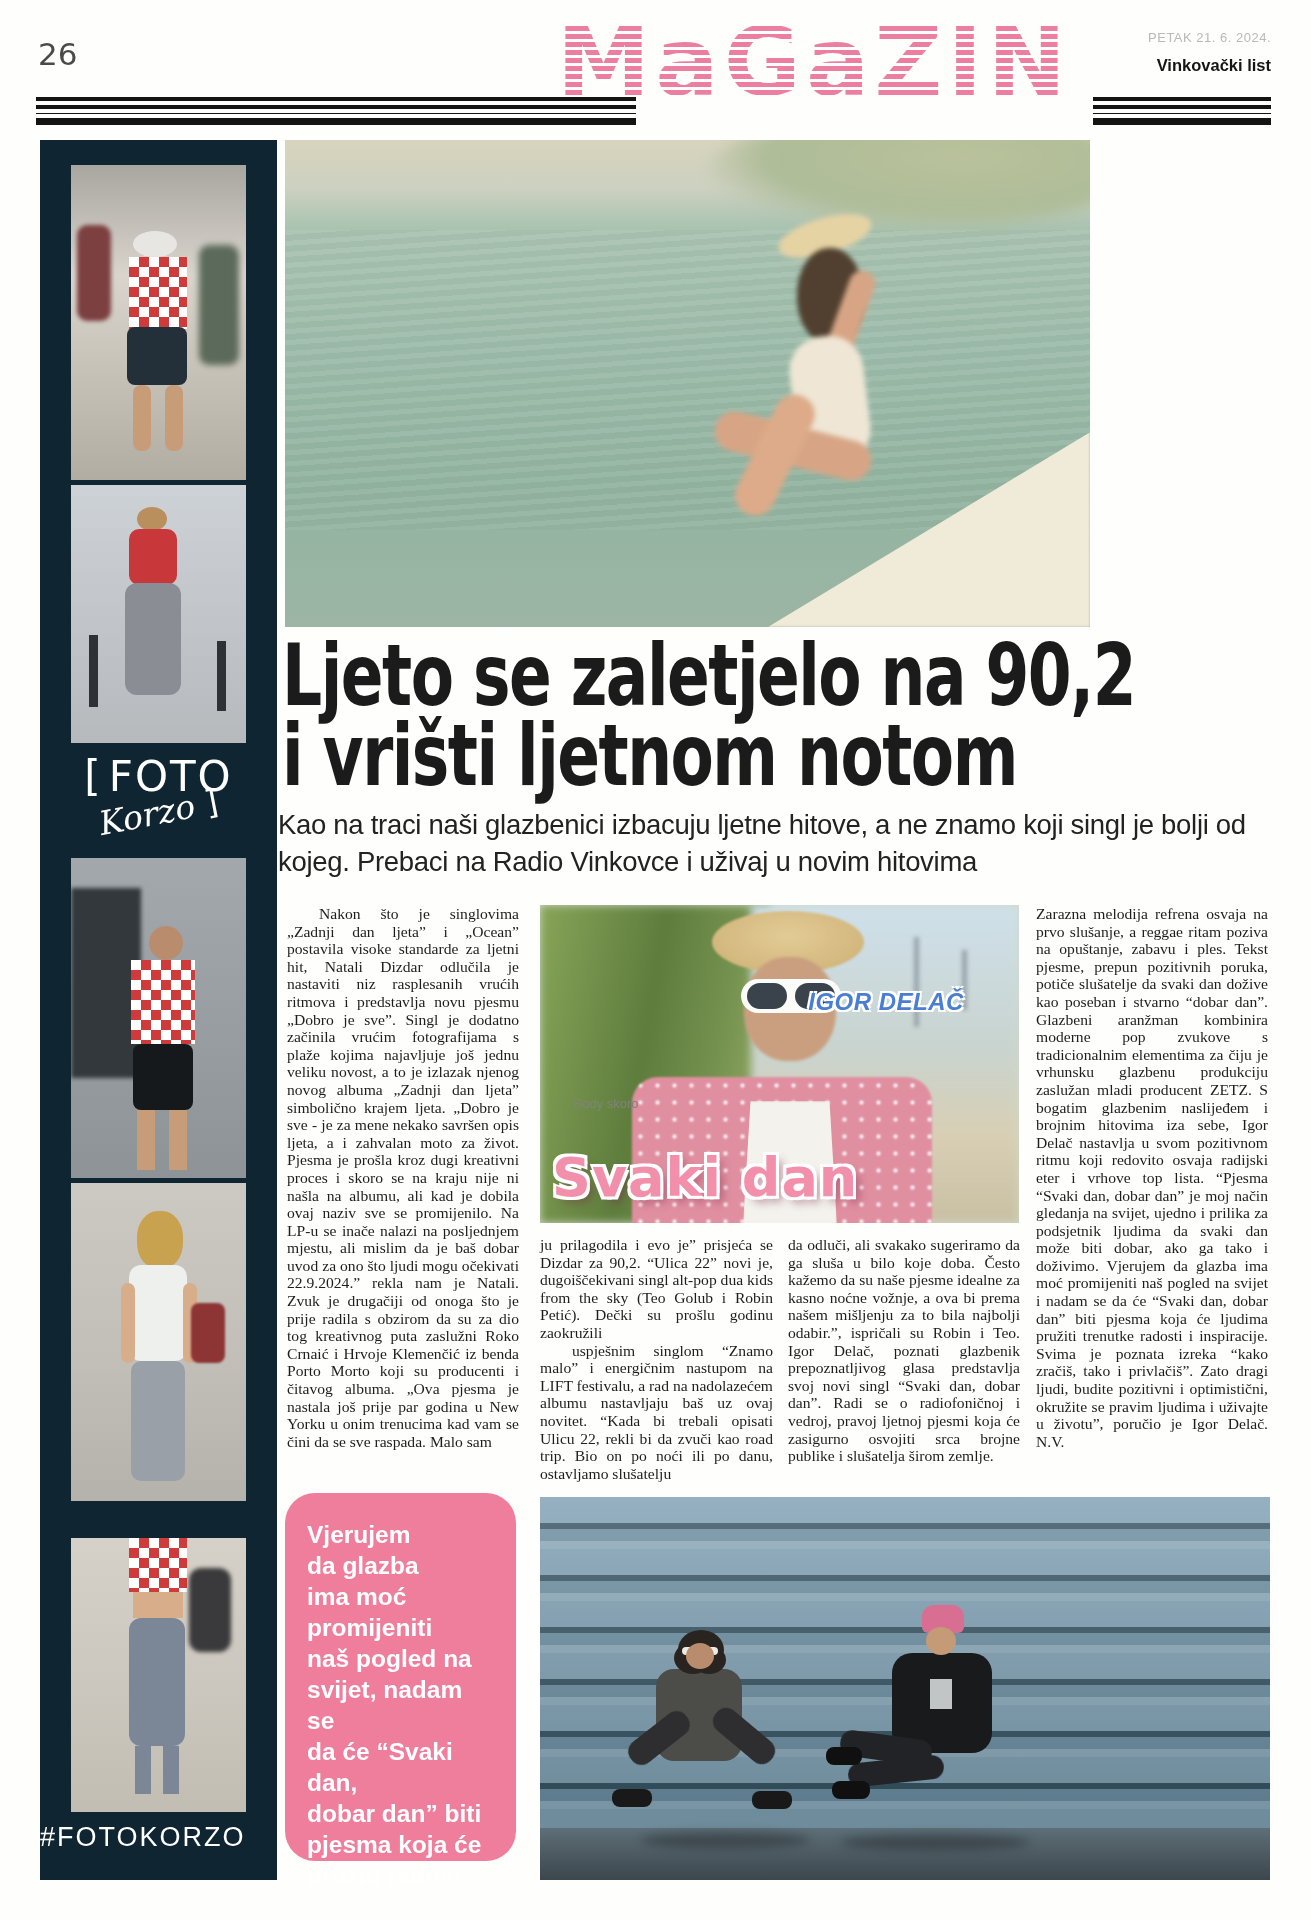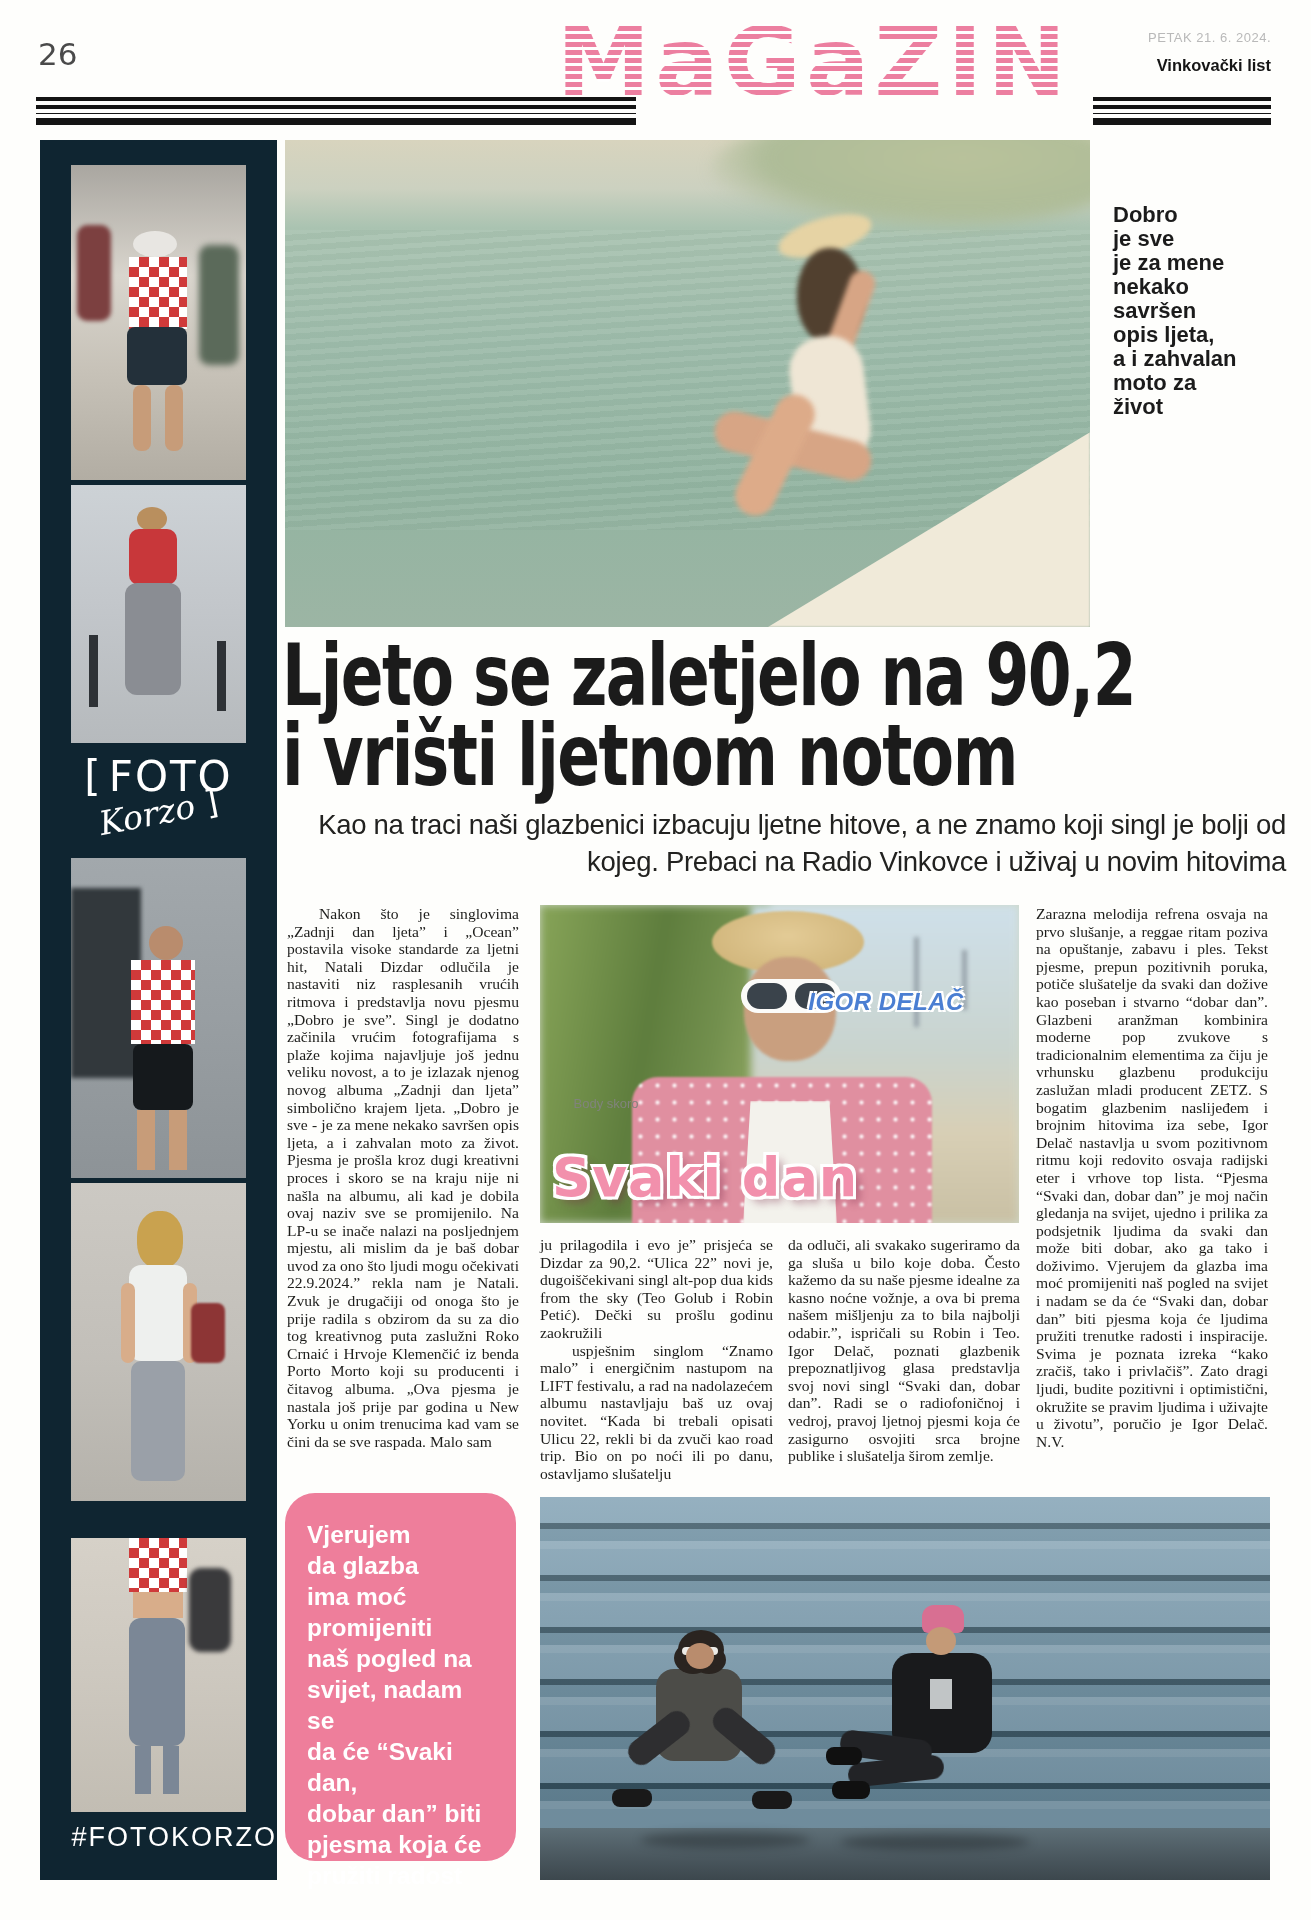--- a/index.html
+++ b/index.html
@@ -34,21 +34,21 @@
   .sp2 { top:345px; height:258px; background:linear-gradient(180deg,#cdd2d6 0%,#c3c7cb 45%,#b6babd 100%); }
   .sp3 { top:718px; height:320px; background:linear-gradient(180deg,#a2a8ac 0%,#989ea2 50%,#8d9397 100%); }
   .sp4 { top:1043px; height:318px; background:linear-gradient(180deg,#ccc9c3 0%,#c2bfb9 55%,#b5b2ab 100%); }
   .sp5 { top:1398px; height:274px; background:linear-gradient(180deg,#d6d1c8 0%,#cdc8bf 50%,#c2bdb3 100%); }
   .fotologo { position:absolute; left:0; top:612px; width:237px; height:100px; color:#fff; text-align:center; }
   .fotologo .foto { display:inline-block; font-family:"DejaVu Sans",sans-serif; font-weight:normal; font-size:42px; letter-spacing:2px; }
   .fotologo .foto::before { content:"["; font-weight:normal; margin-right:6px; color:#fff; }
   .fotologo .foto::after { content:""; }
   .fotologo .korzo { display:block; font-family:"DejaVu Serif",serif; font-style:italic; font-size:33px; transform:rotate(-11deg); margin-top:-8px; }
   .fotologo .korzo::after { content:" ]"; font-style:normal; font-family:"DejaVu Sans",sans-serif; }
-  .hashtag { position:absolute; left:0; top:1682px; width:237px; text-align:right; color:#ffffff; font-size:27px; letter-spacing:2px; }
+  .hashtag { position:absolute; left:0; top:1682px; width:237px; text-align:left; color:#ffffff; font-size:27px; letter-spacing:2px; }
 
   
   .beach { position:absolute; left:285px; top:140px; width:805px; height:487px; overflow:hidden;
            background:linear-gradient(180deg,#d8d4be 0%,#ccd1c0 10%,#aac3b1 18%,#9ebcab 42%,#93b4a1 72%,#9cb5a4 100%); }
   .beach .hills { position:absolute; right:-40px; top:-30px; width:420px; height:120px; border-radius:50%;
                   background:radial-gradient(ellipse at 60% 40%,#b9c29b 0%,#aebc98 55%,transparent 75%); filter:blur(7px); }
   .beach .waves { position:absolute; left:0; top:90px; width:100%; height:300px; opacity:.5;
                   background:repeating-linear-gradient(176deg,rgba(255,255,255,.10) 0 5px,rgba(55,90,75,.08) 5px 11px); }
   .beach .ledge { position:absolute; inset:0; background:#f0ead9;
                   clip-path:polygon(56% 104%,102% 58%,102% 104%); filter:blur(1px); }
@@ -61,21 +61,21 @@
   .b-leg2 { left:470px; top:250px; width:40px; height:130px; border-radius:22px; background:#ddab89; transform:rotate(26deg); }
 
   
   .pullquote { position:absolute; left:1113px; top:203px; width:170px; font-weight:bold; font-size:22px;
                line-height:24px; color:#1b1b1b; white-space:pre-line; }
 
   
   .headline { position:absolute; left:282px; top:634px; color:#1b1b1b; font-family:"DejaVu Sans",sans-serif; }
   .headline span { display:block; font-weight:bold; font-size:83px; line-height:80px; letter-spacing:-2px;
                    transform:scale(.76,1.04); transform-origin:left top; white-space:nowrap; }
-  .subhead { position:absolute; left:286px; top:806px; width:1000px; font-size:27.5px; line-height:37px; color:#222220; letter-spacing:-.3px;text-align:right; }
+  .subhead { position:absolute; left:278px; top:806px; width:1000px; font-size:27.5px; line-height:37px; color:#222220; letter-spacing:-.3px; }
 
   
   .col { position:absolute; font-family:"Liberation Serif","DejaVu Serif",serif; font-size:15.6px;
          line-height:17.6px; color:#1d1d1b; text-align:justify; }
   .col p.ind { text-indent:32px; }
   .c1 { left:287px; top:905px; width:232px; height:580px; }
   .c2 { left:540px; top:1236px; width:233px; height:250px; }
   .c3 { left:788px; top:1236px; width:232px; height:250px; }
   .c4 { left:1036px; top:905px; width:232px; height:585px; }
 
@@ -205,29 +205,20 @@
     <div class="waves"></div>
     <div class="ledge"></div>
     <div class="fig b-hat"></div>
     <div class="fig b-hair"></div>
     <div class="fig b-arm"></div>
     <div class="fig b-body"></div>
     <div class="fig b-leg1"></div>
     <div class="fig b-leg2"></div>
   </figure>
 
-  <div class="pullquote">Dobro
-je sve
-je za mene
-nekako
-savršen
-opis ljeta,
-a i zahvalan
-moto za
-život</div>
 
   <h1 class="headline">
     <span>Ljeto se zaletjelo na 90,2</span>
     <span>i vrišti ljetnom notom</span>
   </h1>
   <div class="subhead">Kao na traci naši glazbenici izbacuju ljetne hitove, a ne znamo koji singl je bolji od kojeg. Prebaci na Radio Vinkovce i uživaj u novim hitovima</div>
 
   <div class="col c1">
     <p class="ind">Nakon što je singlovima „Zadnji dan ljeta” i „Ocean” postavila visoke standarde za ljetni hit, Natali Dizdar odlučila je nastaviti niz rasplesanih vrućih ritmova i predstavlja novu pjesmu „Dobro je sve”. Singl je dodatno začinila vrućim fotografijama s plaže kojima najavljuje još jednu veliku novost, a to je izlazak njenog novog albuma „Zadnji dan ljeta” simbolično krajem ljeta. „Dobro je sve - je za mene nekako savršen opis ljeta, a i zahvalan moto za život. Pjesma je prošla kroz dugi kreativni proces i skoro se na kraju nije ni našla na albumu, ali kad je dobila ovaj naziv sve se promijenilo. Na LP-u se inače nalazi na posljednjem mjestu, ali mislim da je baš dobar uvod za ono što ljudi mogu očekivati 22.9.2024.” rekla nam je Natali. Zvuk je drugačiji od onoga što je prije radila s obzirom da su za dio tog kreativnog puta zaslužni Roko Crnaić i Hrvoje Klemenčić iz benda Porto Morto koji su producenti i čitavog albuma. „Ova pjesma je nastala još prije par godina u New Yorku u onim trenucima kad vam se čini da se sve raspada. Malo sam</p>
   </div>

